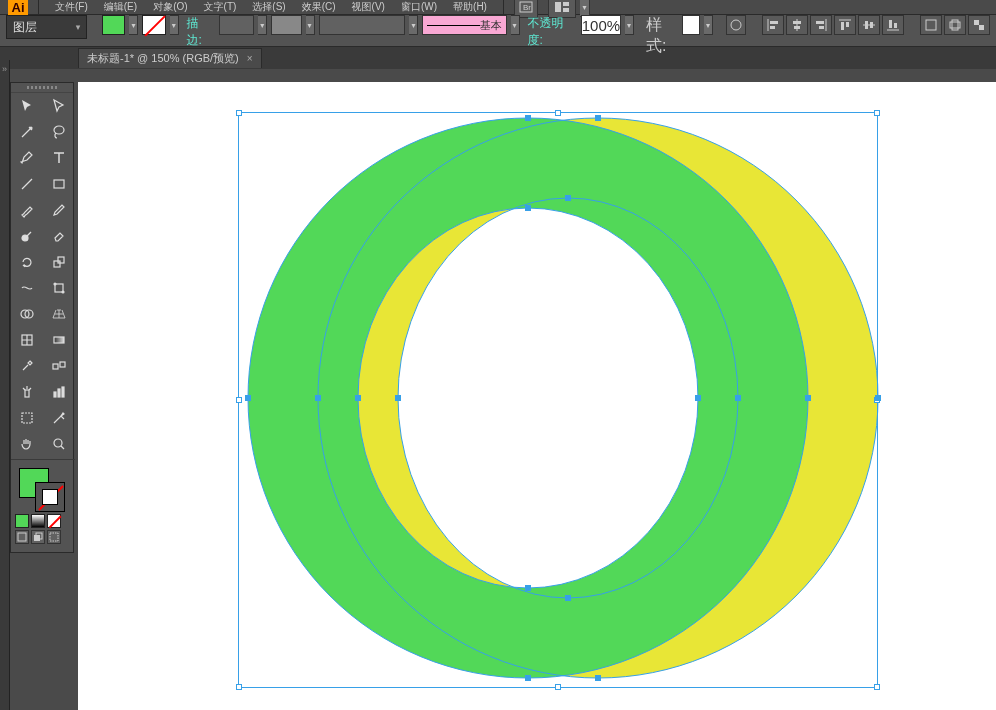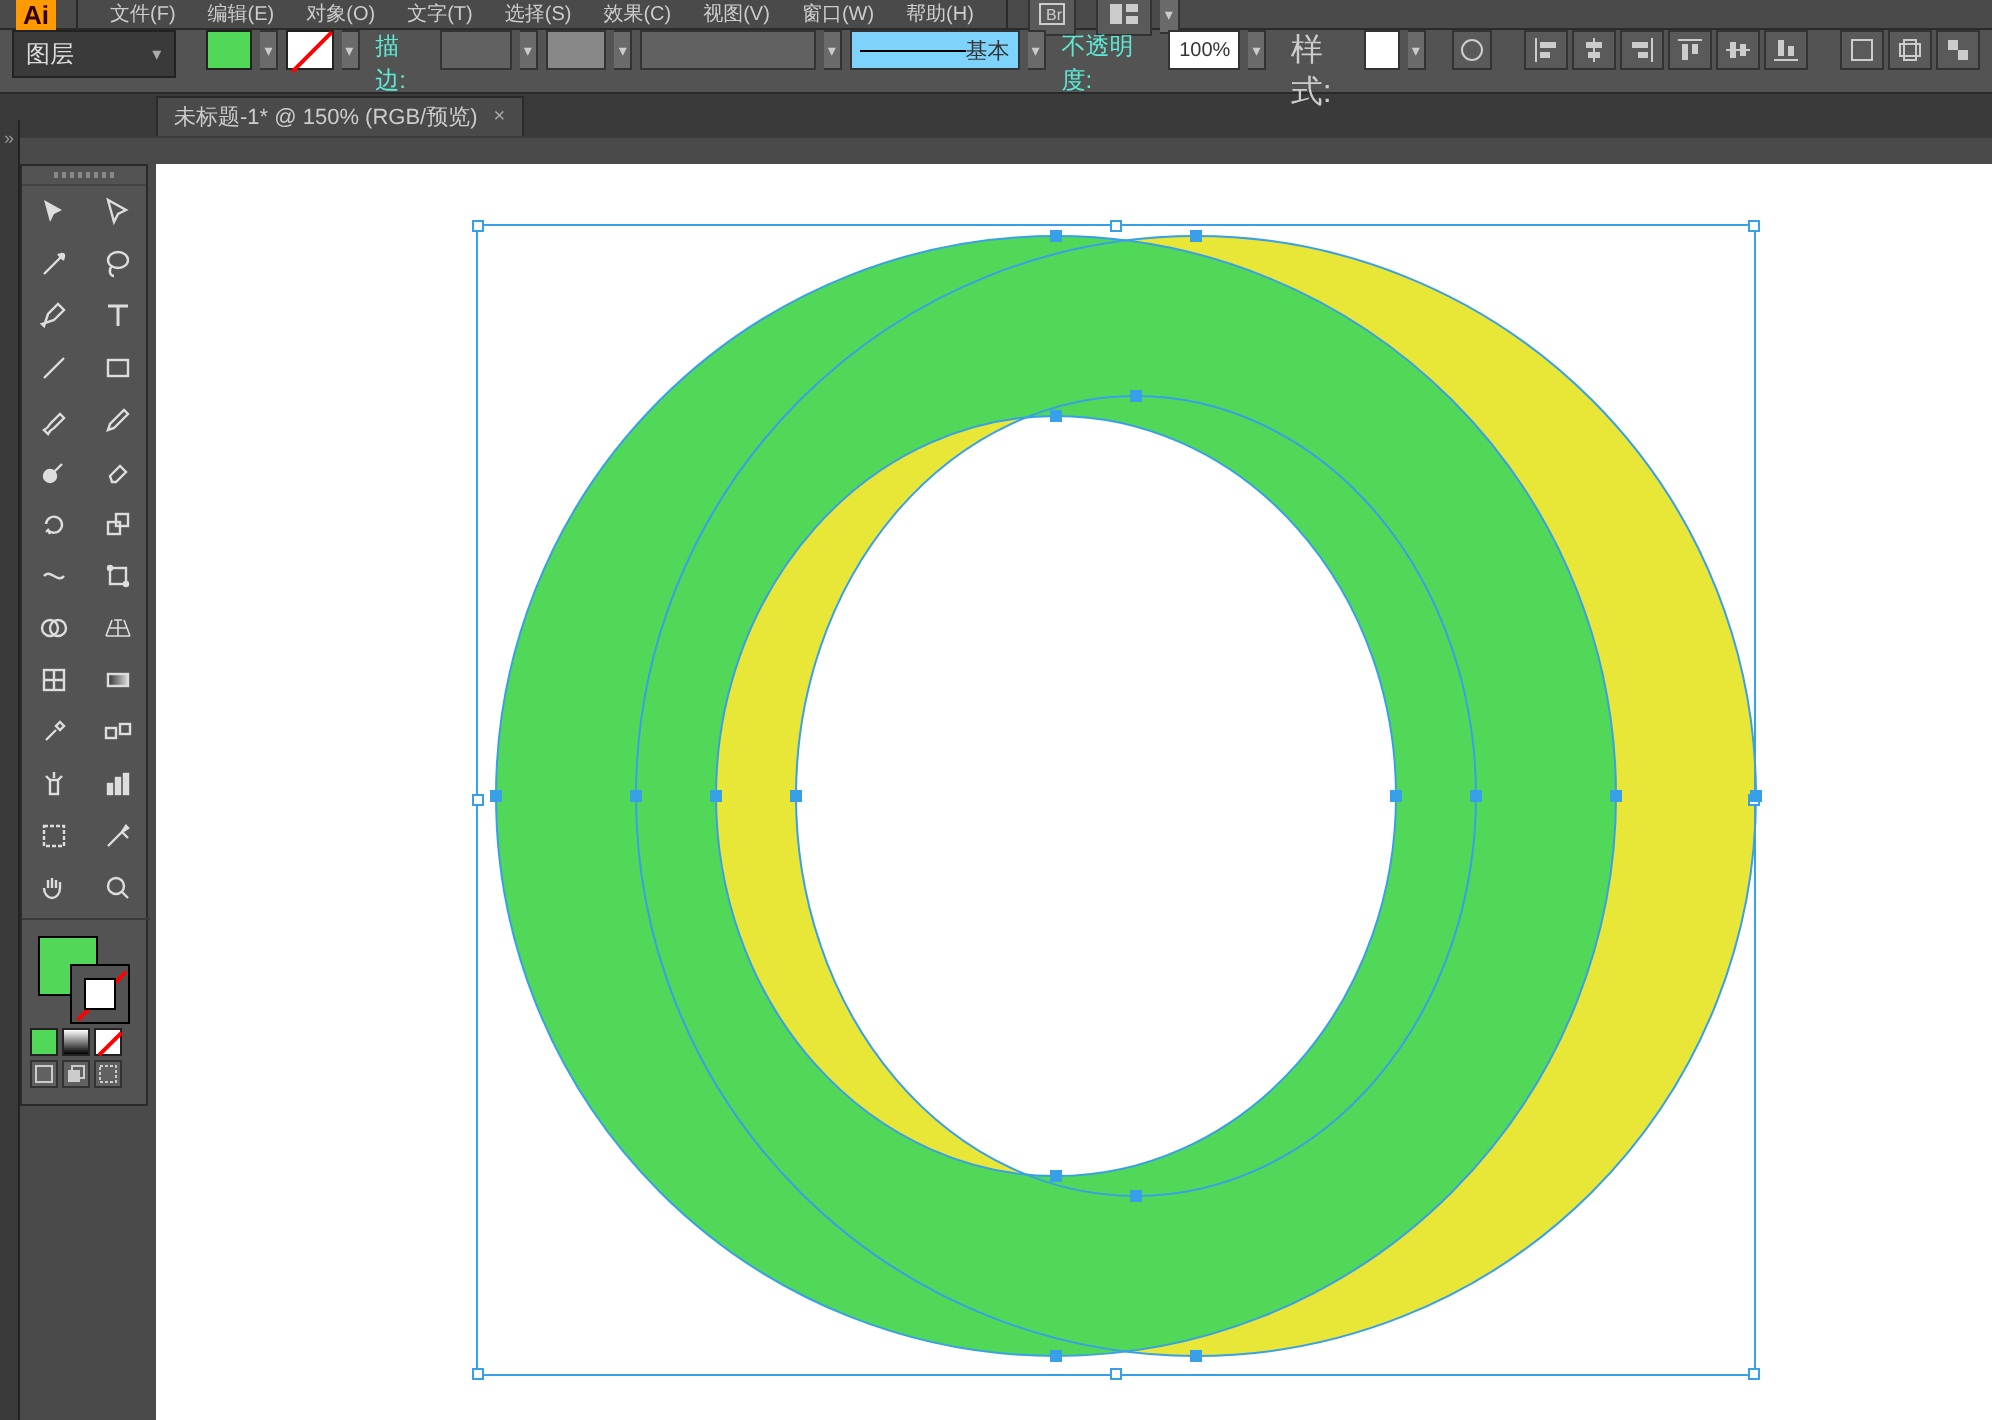--- a/index.html
+++ b/index.html
@@ -18,24 +18,24 @@
 .panel-tab { width:90px; height:24px; background:#3a3a3a; color:#ddd; font-size:12px; display:flex; align-items:center; justify-content:space-between; padding:0 6px; border:1px solid #222; }
 .swatch { width:26px; height:20px; border:1px solid #222; cursor:pointer; }
 .swatch-green { background:#52d858; }
 .swatch-none { background:#fff; position:relative; }
 .swatch-none::after { content:""; position:absolute; left:-2px; top:50%; width:28px; height:2px; background:red; transform:rotate(-45deg); }
 .dd { width:10px; height:20px; background:#6a6a6a; border:1px solid #333; border-left:none; display:flex; align-items:center; justify-content:center; color:#ccc; font-size:8px; cursor:pointer; }
 .ctrl-label { color:#5eead4; font-size:12px; margin:0 4px; }
 .weight-box { width:40px; height:20px; background:#616161; border:1px solid #333; }
 .color-box { width:34px; height:20px; background:#888; border:1px solid #333; }
 .var-box { width:98px; height:20px; background:#616161; border:1px solid #333; }
-.brush-box { width:94px; height:20px; background:#7dd3fc; border:1px solid #333; display:flex; align-items:center; justify-content:space-between; padding:0 4px; }
+.brush-box { width:94px; height:20px; background:#f9a8d4; border:1px solid #333; display:flex; align-items:center; justify-content:space-between; padding:0 4px; }
 .brush-line { height:1px; flex:1; background:#000; }
 .brush-label { font-size:11px; color:#333; }
-.opacity-box { width:40px; height:20px; background:#fff; color:#333; font-size:10px; display:flex; align-items:center; justify-content:center; border:1px solid #333; }
+.opacity-box { width:40px; height:20px; background:#fff; color:#333; font-size:15px; display:flex; align-items:center; justify-content:center; border:1px solid #333; }
 .style-label { color:#ccc; font-size:16px; margin-left:8px; }
 .style-swatch { width:20px; height:20px; background:#fff; border:1px solid #333; }
 .align-group { display:flex; gap:2px; margin-left:12px; }
 .align-btn { width:22px; height:20px; background:#5a5a5a; border:1px solid #333; display:flex; align-items:center; justify-content:center; cursor:pointer; }
 .align-btn svg { width:14px; height:14px; }
 
 
 .tabbar { height:22px; background:#3a3a3a; display:flex; align-items:center; padding-left:78px; }
 .doc-tab { height:20px; background:#4a4a4a; color:#ccc; font-size:11px; padding:2px 8px; display:flex; align-items:center; gap:8px; border:1px solid #2a2a2a; border-bottom:none; }
 .close-x { color:#aaa; font-size:10px; cursor:pointer; }

